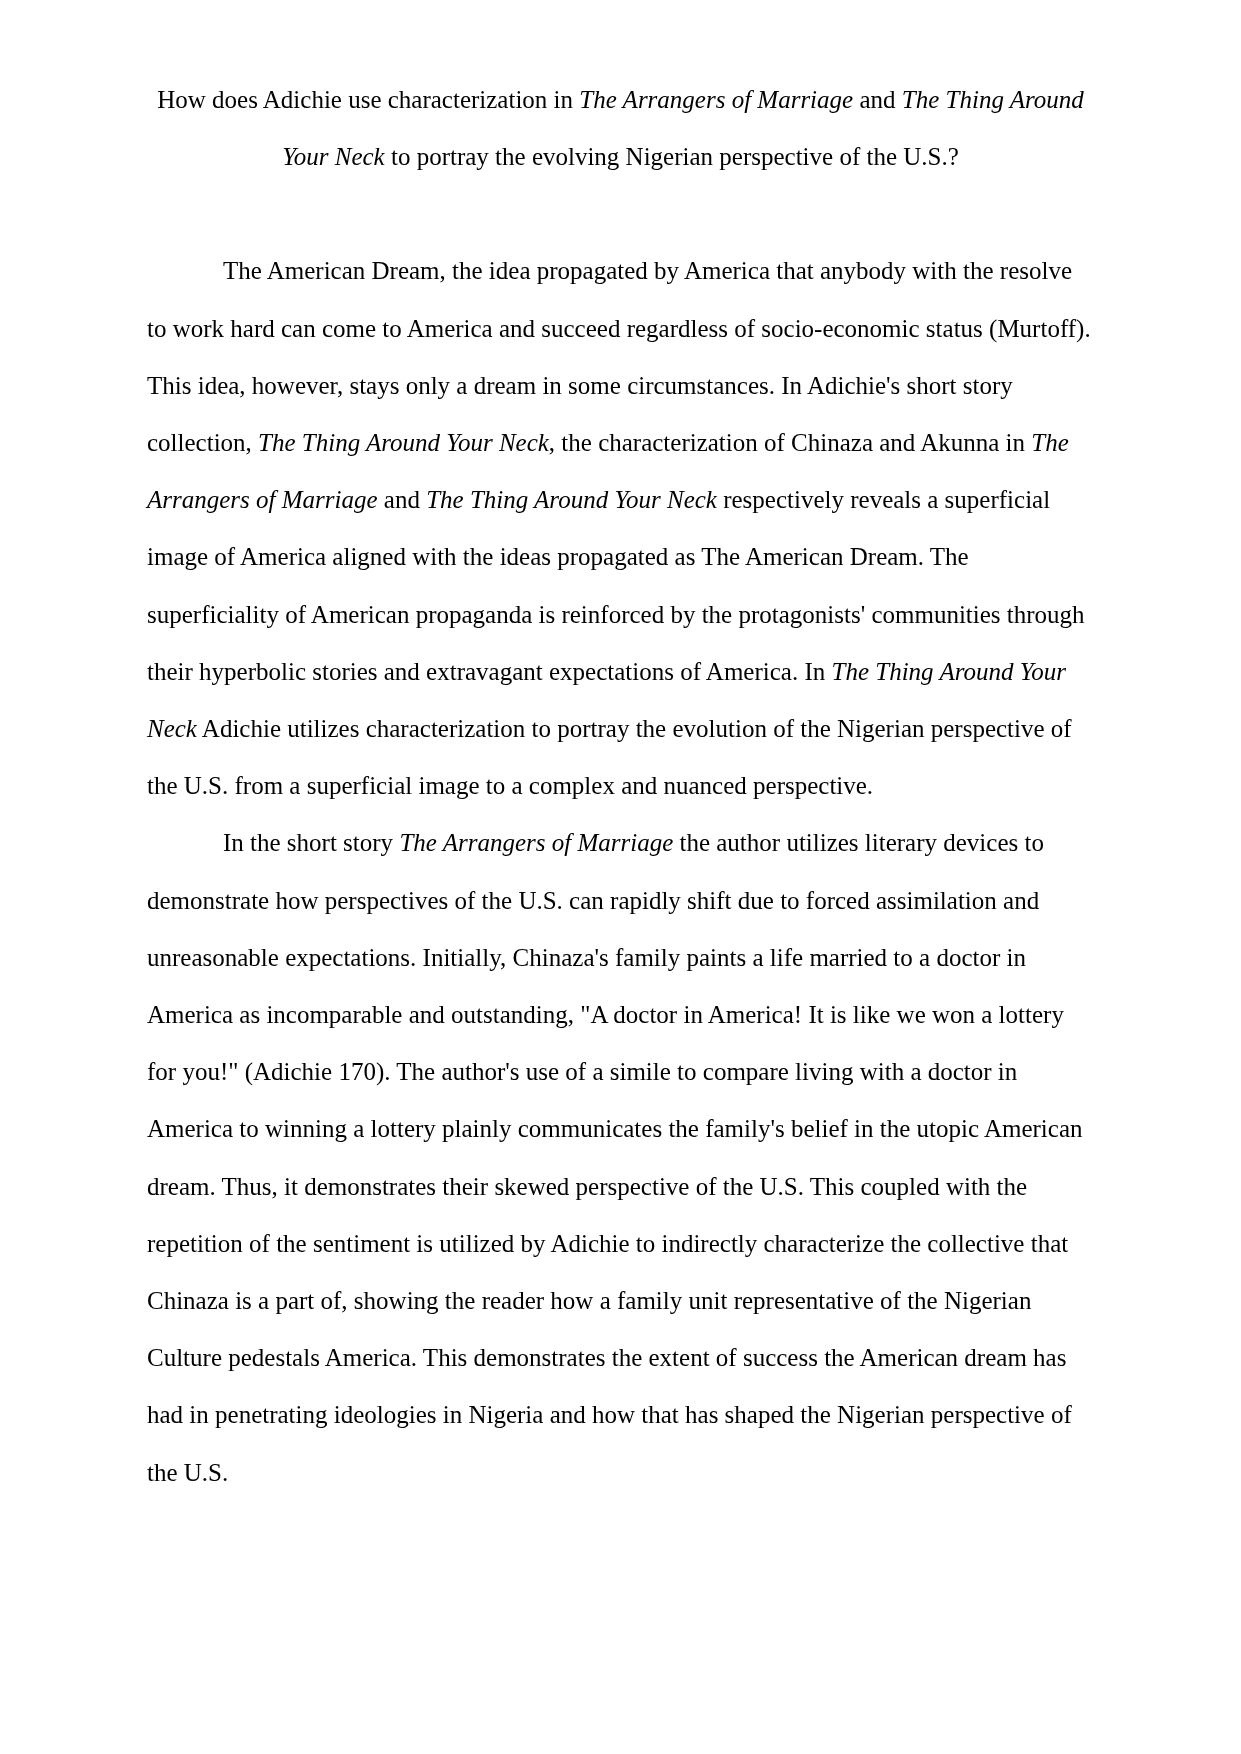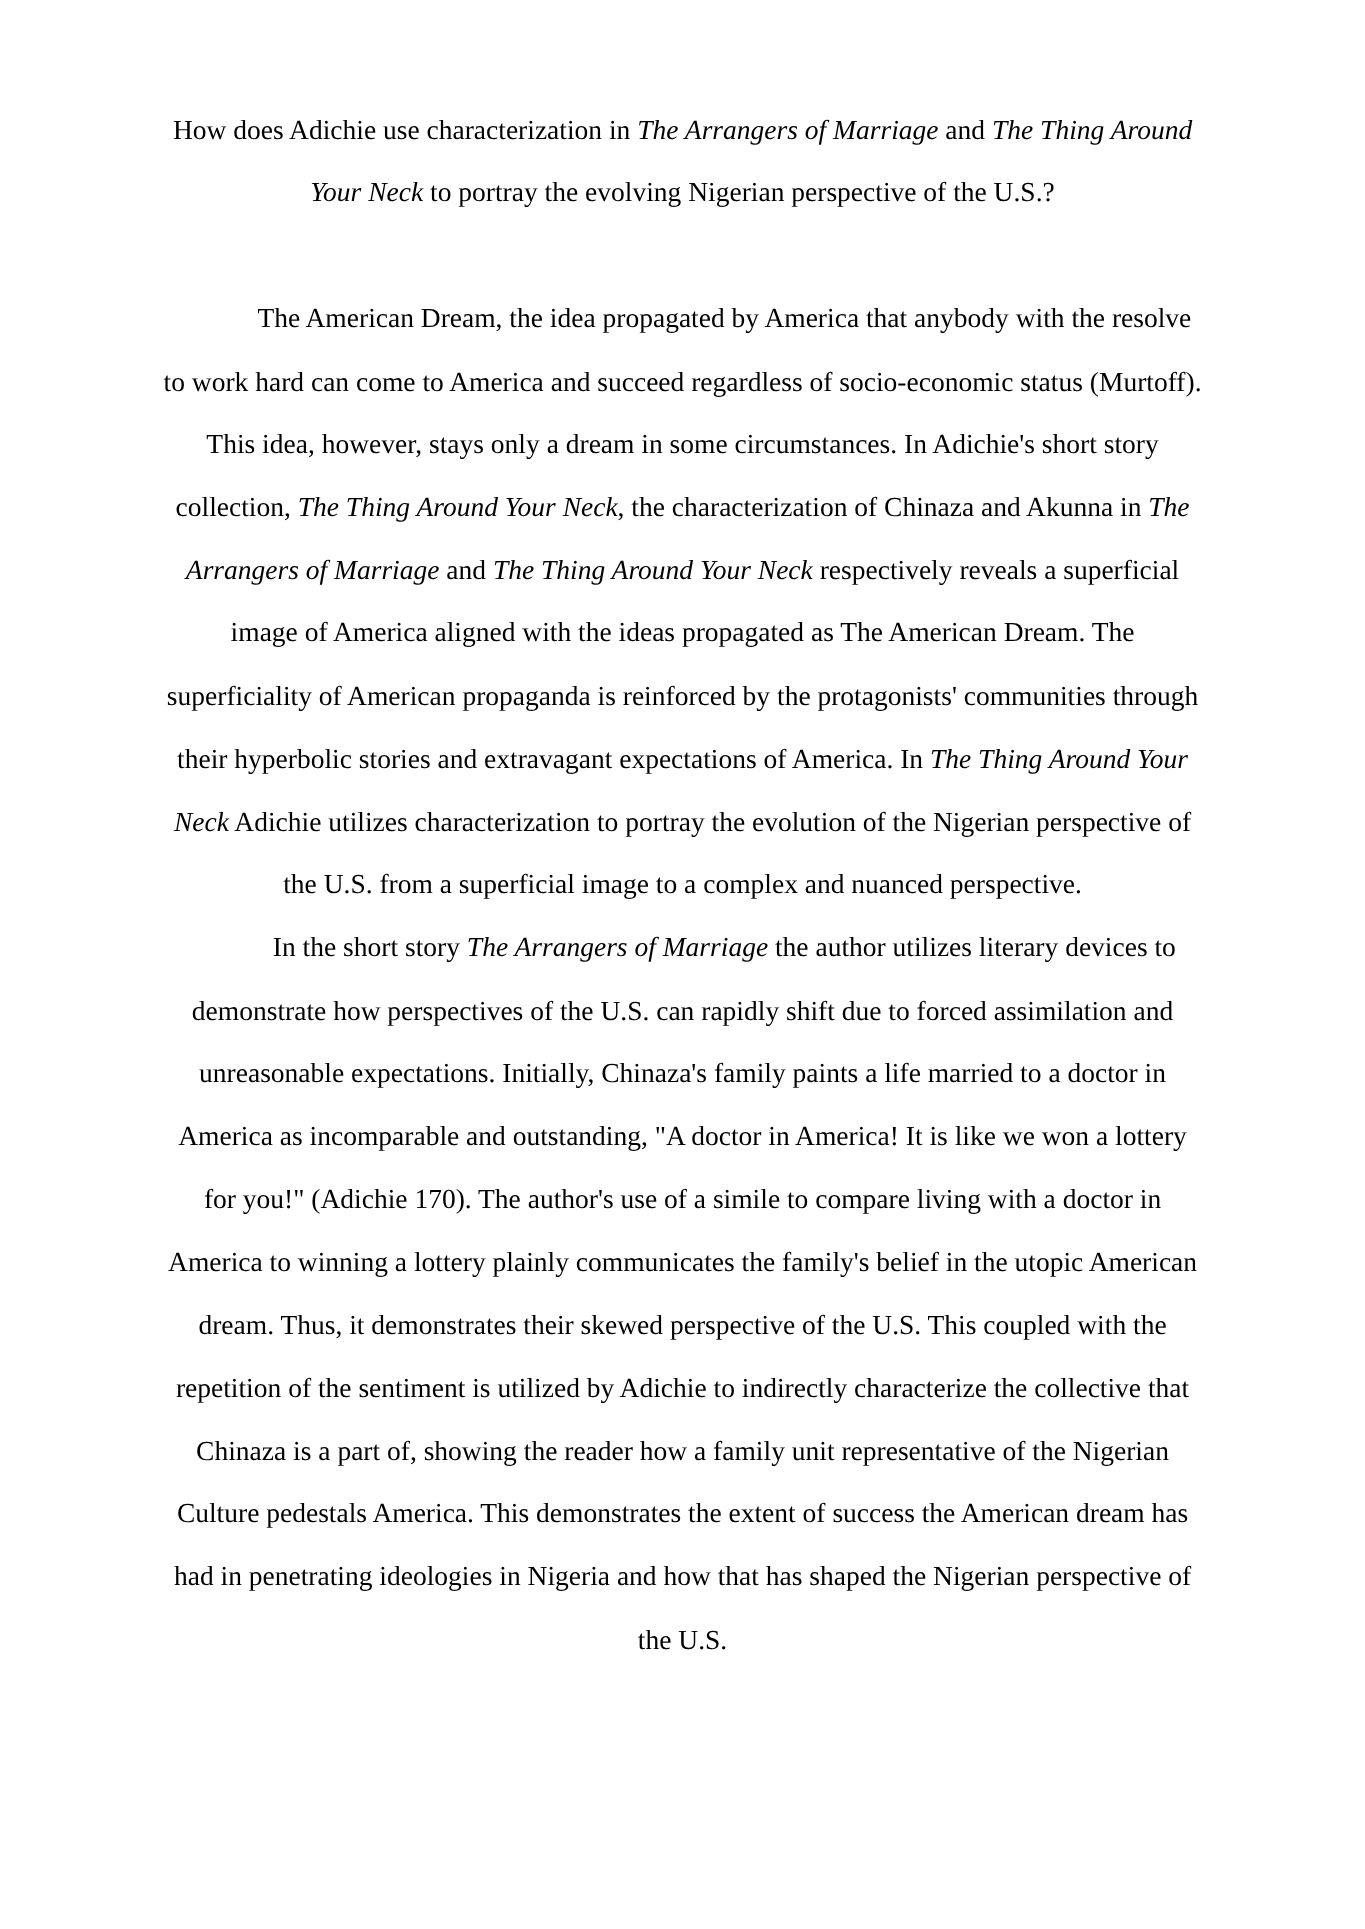--- a/index.html
+++ b/index.html
@@ -6,39 +6,39 @@
     margin: 0;
     padding: 0;
     background: #ffffff;
   }
   .page {
     position: relative;
     width: 1241px;
     height: 1754px;
     box-sizing: border-box;
     background: #ffffff;
-    padding: 90px 147px 0 147px;
+    padding: 71px 147px 0 147px;
     font-family: "Liberation Serif", "DejaVu Serif", serif;
     font-size: 25px;
     line-height: 57.2px;
     color: #000000;
     overflow: hidden;
   }
   .title {
     font-size: 25px;
     font-weight: normal;
     text-align: center;
     margin: 0 0 57px 0;
     padding: 0;
   }
   .para {
     margin: 0;
     padding: 0;
     text-indent: 76px;
-    text-align: center;
+    text-align: left;
     font-family: Liberation Serif, serif;
   }
   .it {
     font-style: italic;
   }
 </style>
 </head>
 <body>
 
 <div class="page">

